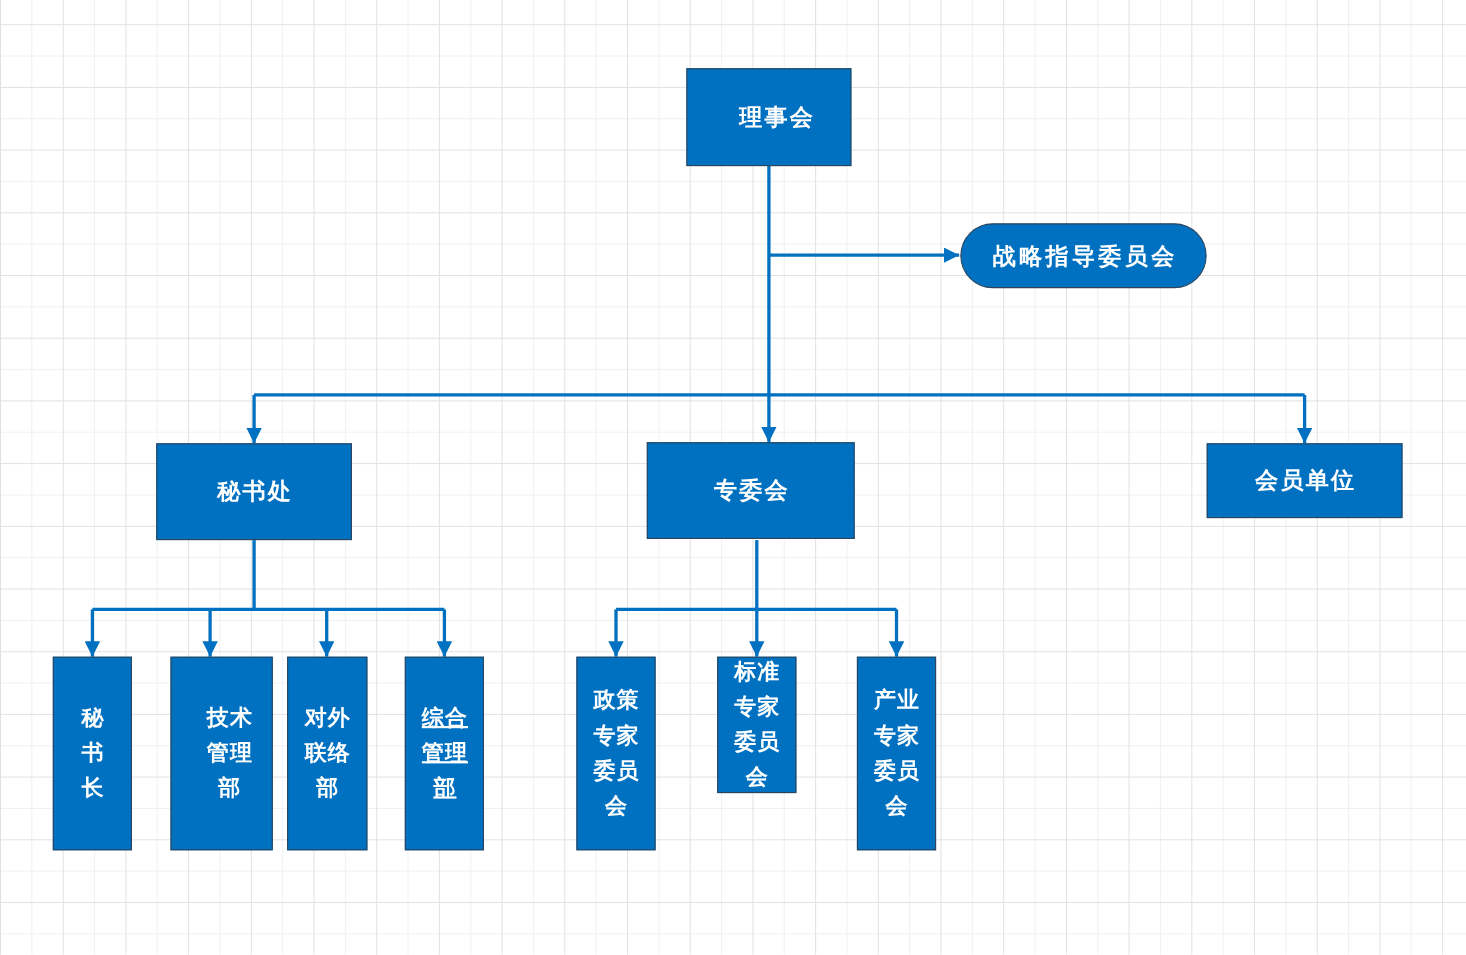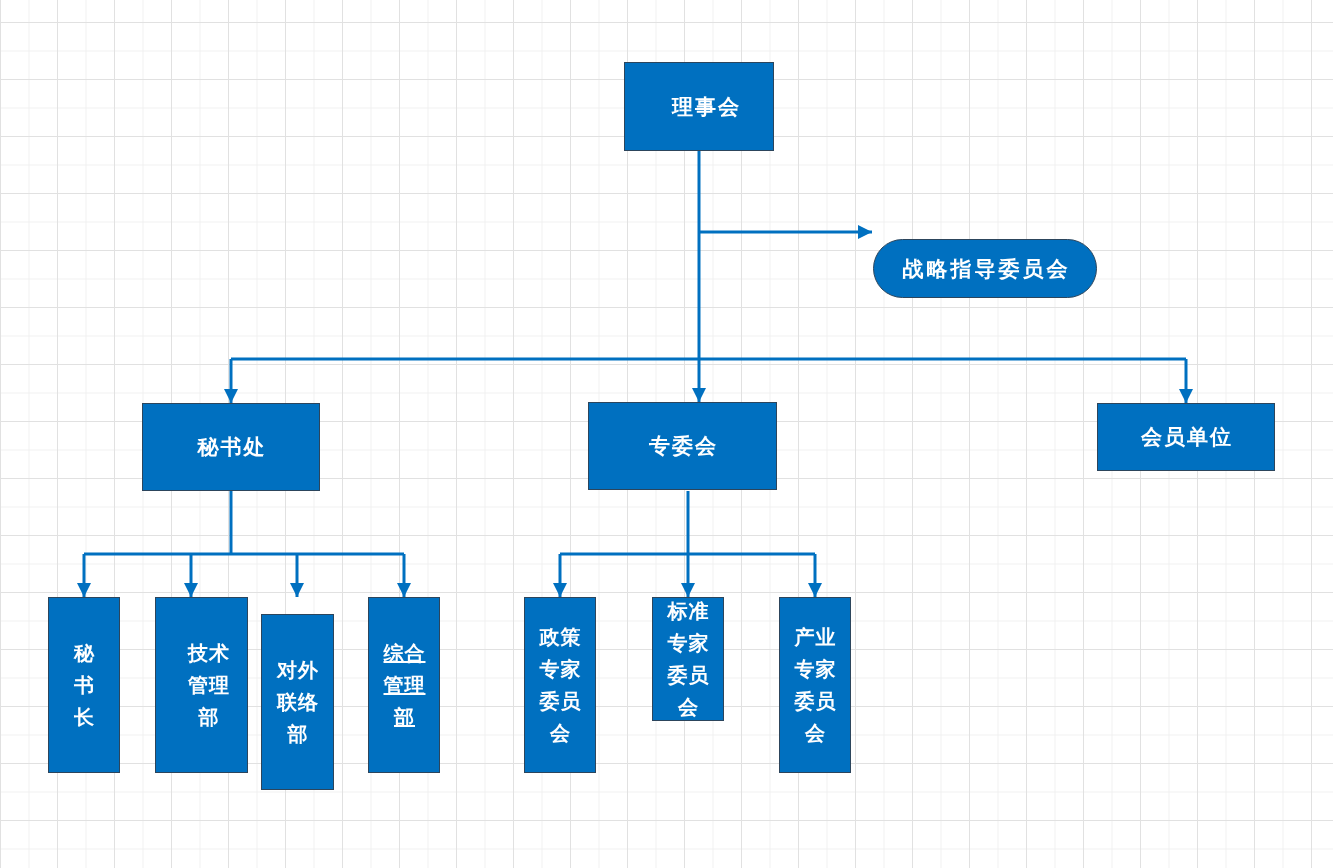--- a/index.html
+++ b/index.html
@@ -44,21 +44,20 @@
   }
   .node-label {
     display: block;
     white-space: pre-line;
     font-size: 21px;
     letter-spacing: 2px;
     margin-right: -2px; 
   }
   .pill {
     border-radius: 30px;
-    margin-top: 36px;
   }
   .pill .node-label {
     letter-spacing: 3px;
     margin-right: -3px;
   }
   .vnode .node-label {
     font-size: 20px;
     line-height: 32px;
     letter-spacing: 1px;
     margin-right: -1px;
@@ -125,21 +124,21 @@
 书
 长</span>
   </div>
 
   <div class="node vnode" style="left:155px; top:597px; width:93px; height:176px;padding-left:14px;">
     <span class="node-label">技术
 管理
 部</span>
   </div>
 
-  <div class="node vnode" style="left:261px; top:614px; width:73px; height:176px;">
+  <div class="node vnode" style="left:261px; top:597px; width:73px; height:176px;">
     <span class="node-label">对外
 联络
 部</span>
   </div>
 
   <div class="node vnode" style="left:368px; top:597px; width:72px; height:176px;text-decoration:underline;">
     <span class="node-label">综合
 管理
 部</span>
   </div>

